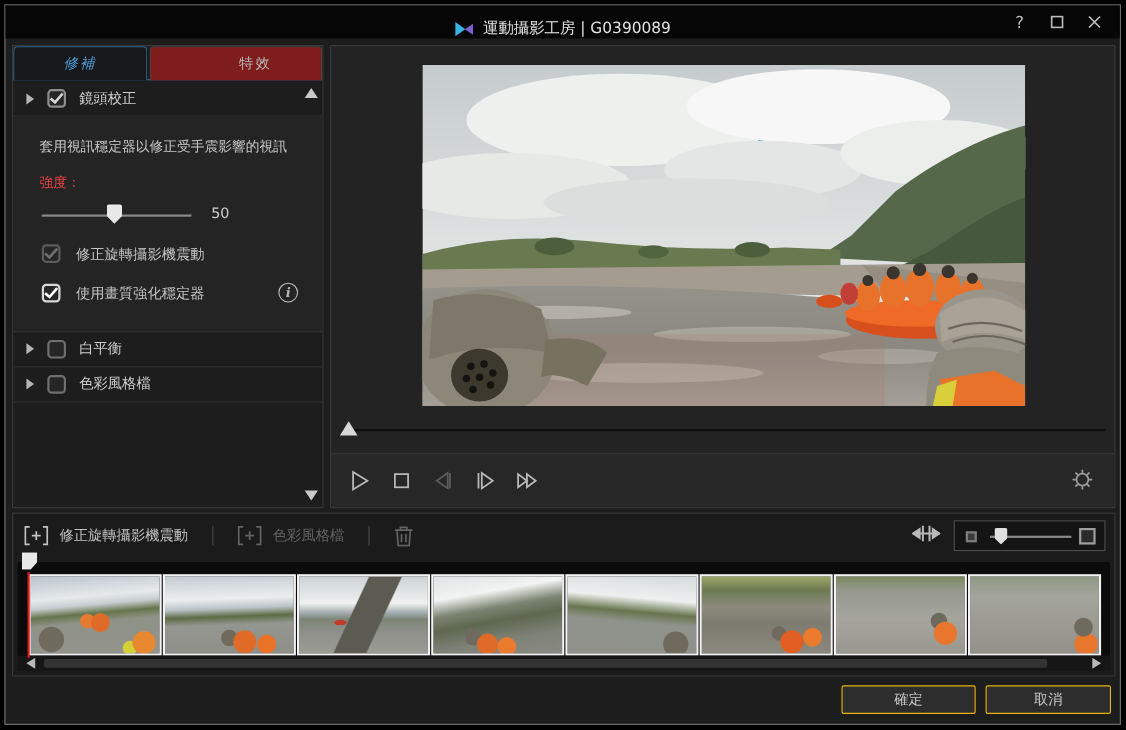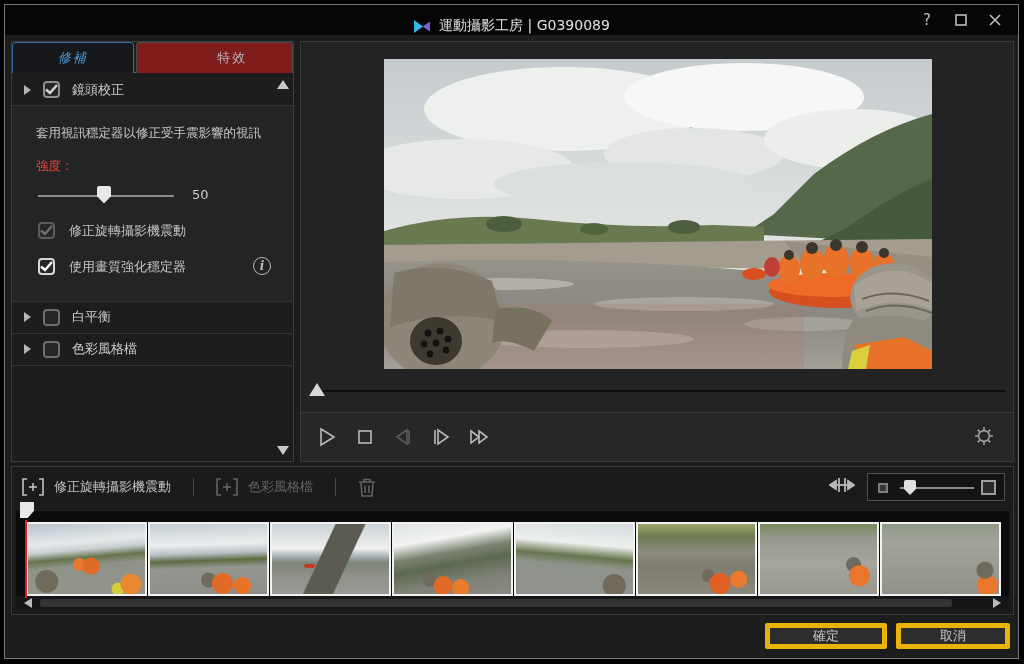--- a/index.html
+++ b/index.html
@@ -101,21 +101,21 @@
 
   .hscroll { position:absolute; left:4px; bottom:4px; right:4px; height:14px; background:#161616;
     display:flex; align-items:center; }
   .hs-arrow { width:0; height:0; }
   .hs-arrow.left { margin-left:8px; border-right:8px solid #b9b9b9; border-top:5px solid transparent; border-bottom:5px solid transparent; }
   .hs-arrow.right { margin-left:auto; margin-right:8px; border-left:8px solid #b9b9b9; border-top:5px solid transparent; border-bottom:5px solid transparent; }
   .hs-thumb { margin-left:8px; width:912px; height:8px; background:#343434; border-radius:2px; }
 
   
   .footer { position:absolute; left:0; right:0; bottom:0; height:44px; }
-  .f-btn { position:absolute; top:9px; height:26px; background:#2d2d2d; border:5px solid #eab308;
+  .f-btn { position:absolute; top:9px; height:26px; background:#2d2d2d; border:1px solid #eab308;
     border-radius:2px; color:#c9c9c9; font-size:13px; display:flex; align-items:center; justify-content:center; }
   .f-btn.ok { right:131px; width:122px; }
   .f-btn.cancel { right:8px; width:114px; }
 
   
   .tv1 { background:
     radial-gradient(circle at 88% 86%, #e8882f 0 10px, rgba(0,0,0,0) 11px),
     radial-gradient(circle at 77% 93%, #d5cf3a 0 6px, rgba(0,0,0,0) 7px),
     radial-gradient(circle at 16% 82%, #6f6a5c 0 11px, rgba(0,0,0,0) 12px),
     radial-gradient(circle at 54% 60%, #e06a28 0 8px, rgba(0,0,0,0) 9px),

